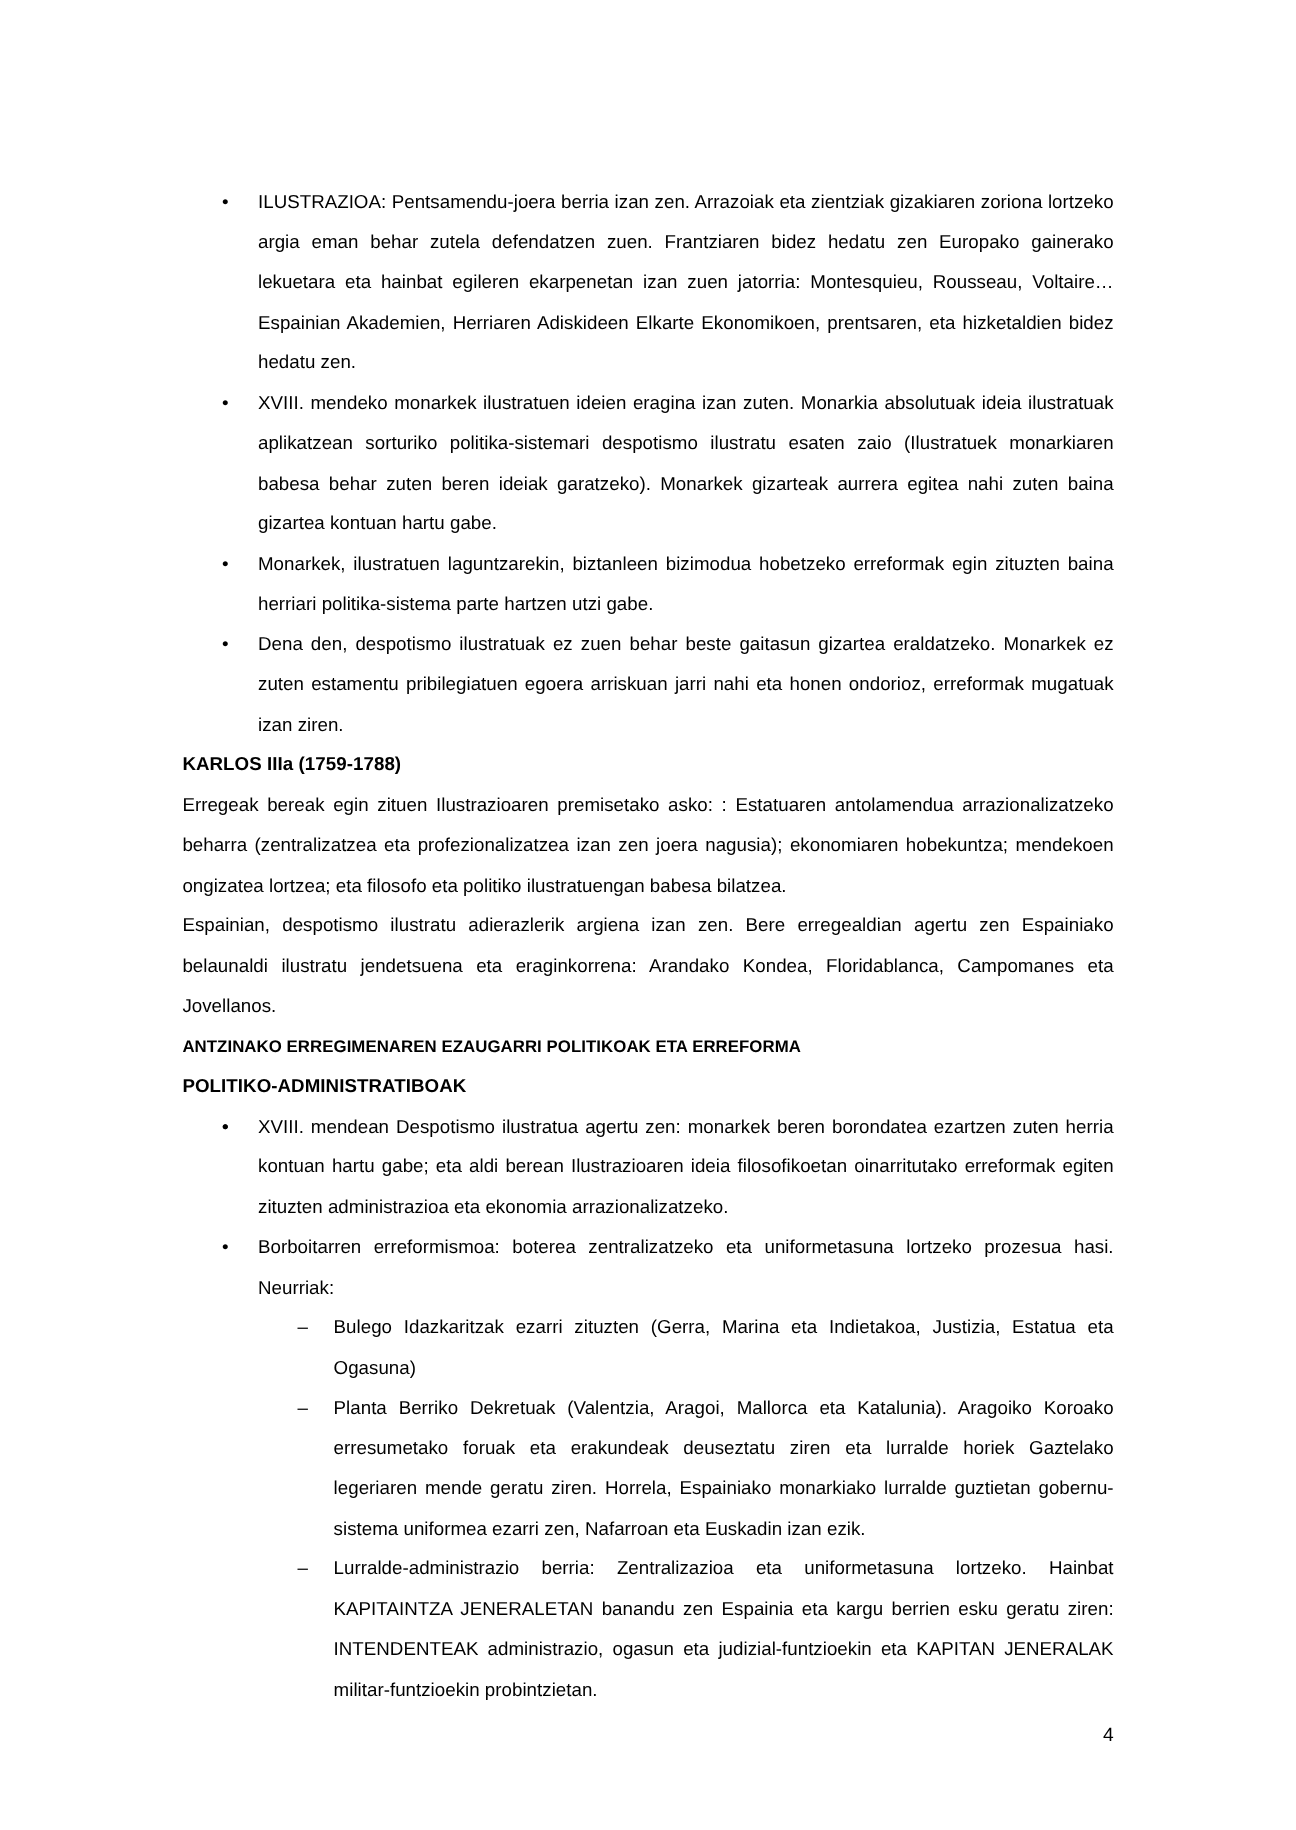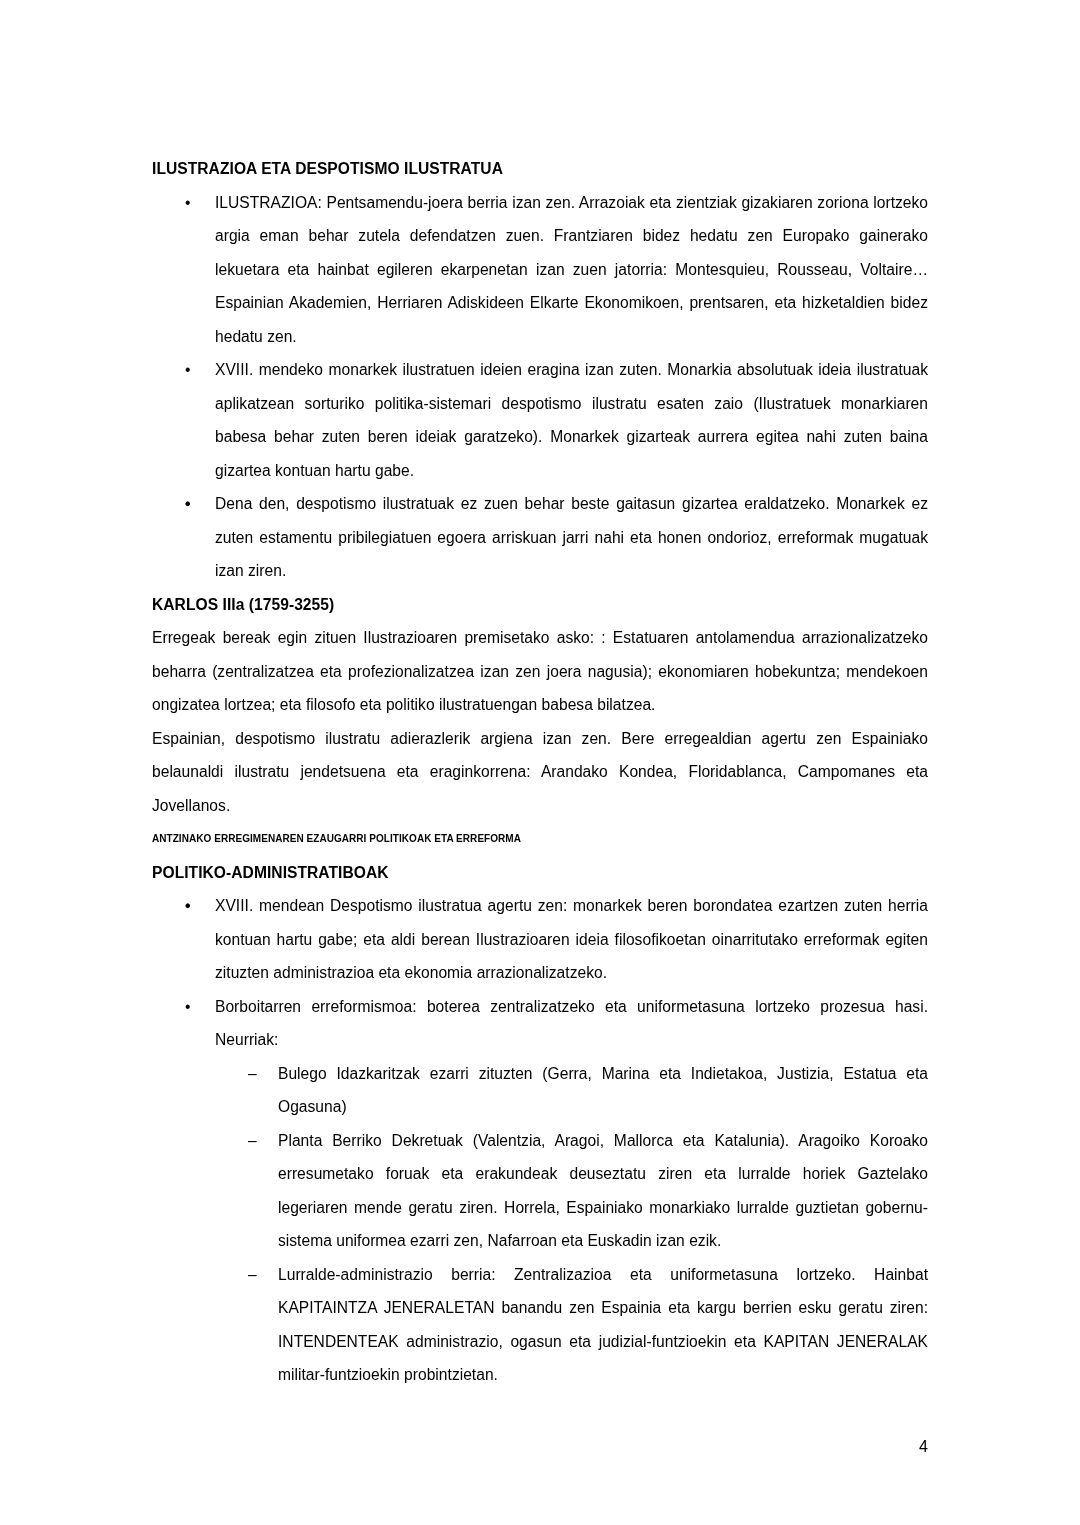--- a/index.html
+++ b/index.html
@@ -36,21 +36,21 @@
   .heading {
     font-weight: bold;
     font-size: 15.6px;
     line-height: 33.5px;
     text-align: left;
     letter-spacing: 0.05px;
   }
 
   .heading-justify {
     font-weight: bold;
-    font-size: 10px;
+    font-size: 14px;
     line-height: 33.5px;
     text-align: justify;
     text-align-last: left;
     letter-spacing: 0.05px;
   }
 
   .para {
     font-size: 15.6px;
     line-height: 33.5px;
     text-align: justify;
@@ -108,42 +108,42 @@
     line-height: 20px;
     font-family: "Liberation Sans", sans-serif;
   }
 </style>
 </head>
 <body>
 
 <div class="page">
   <div class="content">
 
-    <div class="heading">ILUSTRAZIOA ETA DESPOTISMO ILUSTRATUA</div>
 
     <div class="bullet">
       <span class="marker">•</span>
       <span>ILUSTRAZIOA: Pentsamendu-joera berria izan zen. Arrazoiak eta zientziak gizakiaren zoriona lortzeko argia eman behar zutela defendatzen zuen. Frantziaren bidez hedatu zen Europako gainerako lekuetara eta hainbat egileren ekarpenetan izan zuen jatorria: Montesquieu, Rousseau, Voltaire… Espainian Akademien, Herriaren Adiskideen Elkarte Ekonomikoen, prentsaren, eta hizketaldien bidez hedatu zen.</span>
     </div>
 
     <div class="bullet">
       <span class="marker">•</span>
       <span>XVIII. mendeko monarkek ilustratuen ideien eragina izan zuten. Monarkia absolutuak ideia ilustratuak aplikatzean sorturiko politika-sistemari despotismo ilustratu esaten zaio (Ilustratuek monarkiaren babesa behar zuten beren ideiak garatzeko). Monarkek gizarteak aurrera egitea nahi zuten baina gizartea kontuan hartu gabe.</span>
     </div>
 
     <div class="bullet">
       <span class="marker">•</span>
+      <span>Monarkek, ilustratuen laguntzarekin, biztanleen bizimodua hobetzeko erreformak egin zituzten baina herriari politika-sistema parte hartzen utzi gabe.</span>
     </div>
 
     <div class="bullet">
       <span class="marker">•</span>
       <span>Dena den, despotismo ilustratuak ez zuen behar beste gaitasun gizartea eraldatzeko. Monarkek ez zuten estamentu pribilegiatuen egoera arriskuan jarri nahi eta honen ondorioz, erreformak mugatuak izan ziren.</span>
     </div>
 
-    <div class="heading">KARLOS IIIa (1759-3255)</div>
+    <div class="heading">KARLOS IIIa (1759-1788)</div>
 
     <div class="para">Erregeak bereak egin zituen Ilustrazioaren premisetako asko: : Estatuaren antolamendua arrazionalizatzeko beharra (zentralizatzea eta profezionalizatzea izan zen joera nagusia); ekonomiaren hobekuntza; mendekoen ongizatea lortzea; eta filosofo eta politiko ilustratuengan babesa bilatzea.</div>
 
     <div class="para">Espainian, despotismo ilustratu adierazlerik argiena izan zen. Bere erregealdian agertu zen Espainiako belaunaldi ilustratu jendetsuena eta eraginkorrena: Arandako Kondea, Floridablanca, Campomanes eta Jovellanos.</div>
 
     <div class="heading-justify">ANTZINAKO ERREGIMENAREN EZAUGARRI POLITIKOAK ETA ERREFORMA</div>
     <div class="heading">POLITIKO-ADMINISTRATIBOAK</div>
 
     <div class="bullet">
       <span class="marker">•</span>

